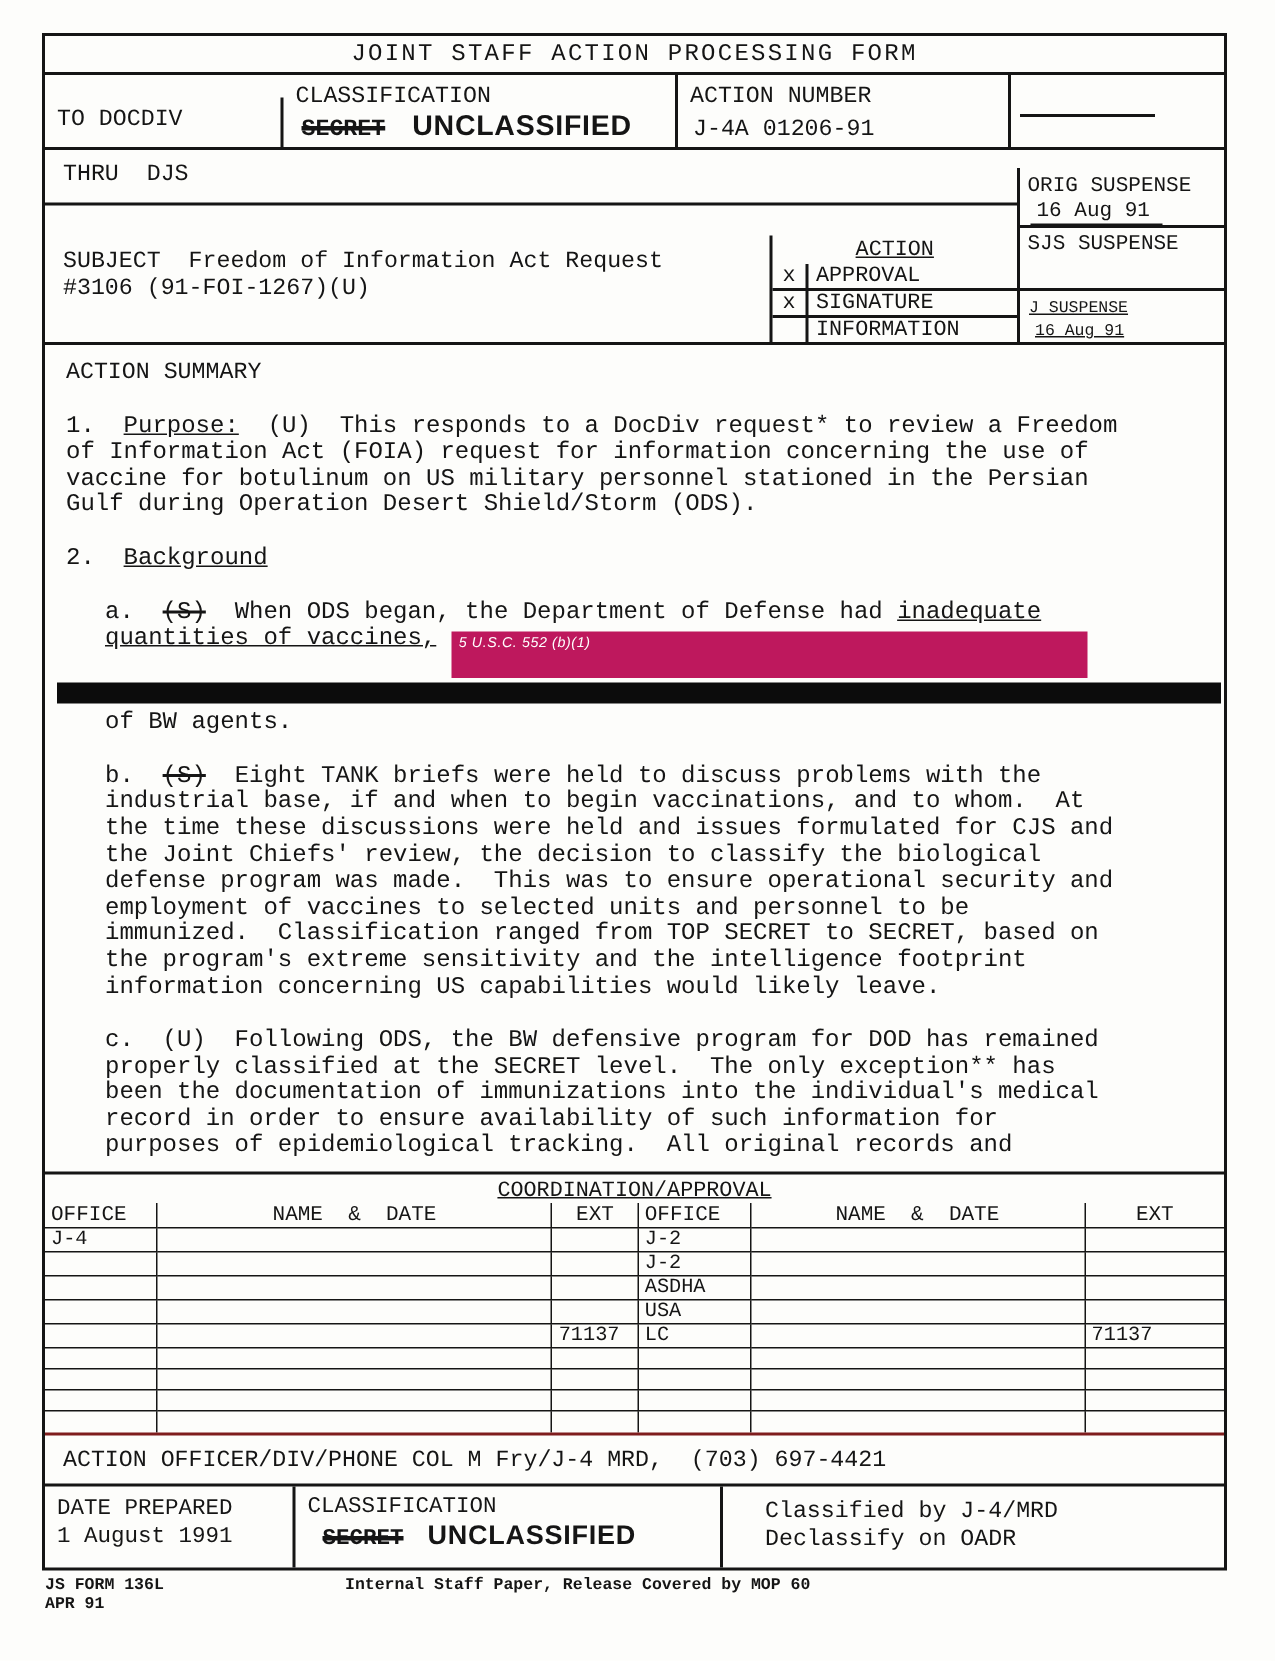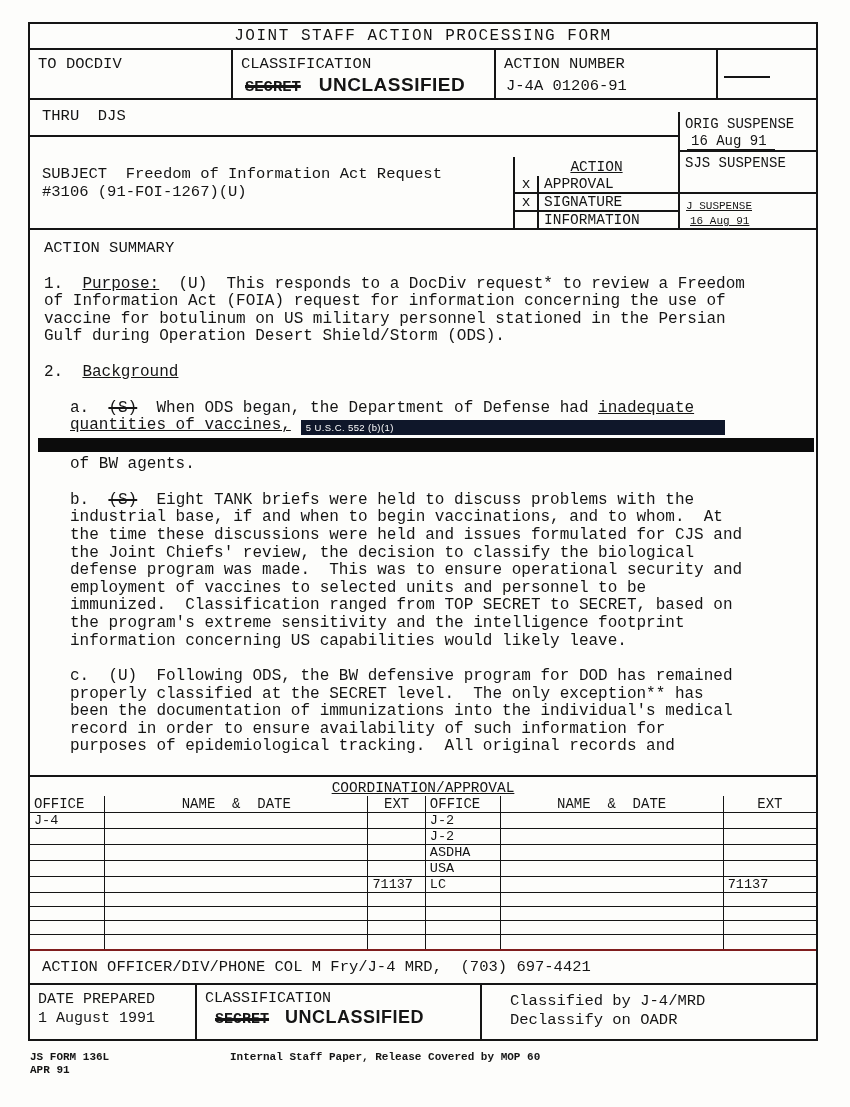--- a/index.html
+++ b/index.html
@@ -7,21 +7,21 @@
   .page {
     position: relative; width: 850px; height: 1107px; background: #fdfdfb;
     font-family: "Liberation Mono", "DejaVu Sans Mono", monospace; color: #151515;
     overflow: hidden;
   }
   .form { position: absolute; left: 28px; top: 22px; width: 790px; border: 2px solid #151515; background: #fdfdfb; }
 
   .title-row { height: 26px; border-bottom: 2px solid #151515; display: flex; align-items: center; justify-content: center; font-size: 16px; letter-spacing: 1.5px; }
 
   .row2 { display: flex; height: 50px; border-bottom: 2px solid #151515; font-size: 15.5px; }
-  .cell-to { width: 203px; border-right: 2px solid #151515; padding: 5px 8px; }
+  .cell-to { width: 159px; border-right: 2px solid #151515; padding: 5px 8px; margin-top: 15px; }
   .cell-class { width: 263px; border-right: 2px solid #151515; padding: 5px 8px 0; }
   .class-line { display: flex; align-items: baseline; gap: 18px; margin-top: 1px; padding-left: 4px; }
   .struck { font-weight: bold; text-decoration: line-through; text-decoration-thickness: 2.5px; }
   .stamp { font-family: "Liberation Sans", "DejaVu Sans", sans-serif; font-weight: 700; font-size: 19px; letter-spacing: 0.5px; }
   .cell-an { width: 222px; border-right: 2px solid #151515; padding: 5px 8px 0; }
   .an-value { margin-top: 4px; padding-left: 2px; }
   .cell-anblank { flex: 1; position: relative; }
   .anblank-line { position: absolute; left: 6px; right: 46px; top: 26px; border-top: 2px solid #151515; }
 
   .mid { display: flex; height: 130px; border-bottom: 2px solid #151515; }
@@ -43,21 +43,21 @@
   .js-cell { flex: 1; padding: 6px 6px 0; font-size: 11px; text-decoration: underline; }
   .js-date { margin-top: 3px; padding-left: 4px; }
 
   .summary { min-height: 545px; padding: 10px 14px 8px; font-size: 16px; line-height: 17.6px; }
   .summary-header { font-size: 15.5px; }
   .para { margin-top: 18px; }
   .para.sub { margin-left: 26px; }
   .ml { white-space: pre-wrap; }
   .u { text-decoration: underline; }
   .struck2 { text-decoration: line-through; text-decoration-thickness: 2px; }
-  .redact-inline { display: inline-block; width: 424px; height: 15px; background: #0f172a; margin-left: 10px; vertical-align: -2px; }
+  .redact-inline { display: inline-block; width: 424px; height: 31px; background: #be185d; margin-left: 10px; vertical-align: -2px; font-style: italic; }
   .redact-label { display: block; color: #ffffff; font-family: "Liberation Sans", "DejaVu Sans", sans-serif; font-size: 9.5px; line-height: 15px; padding-left: 5px; letter-spacing: 0.4px; }
   .redact-full { display: block; height: 14px; background: #0c0c0c; width: 776px; margin: 3px 0 4px -32px; }
 
   .coord-wrap { border-top: 2px solid #151515; }
   table.coord { width: 100%; border-collapse: collapse; border-style: hidden; table-layout: fixed; font-size: 13.5px; }
   table.coord td { border: 1.5px solid #151515; height: 14px; padding: 0 4px; overflow: hidden; white-space: pre; }
   table.coord td.t-title { border: none; text-align: center; height: 19px; font-size: 14.5px; padding-top: 2px; }
   table.coord tr.head td { border-top: none; text-align: center; font-size: 14px; }
   table.coord tr.head td.hleft { text-align: left; }
   table.coord td.officecol { text-align: left; }

